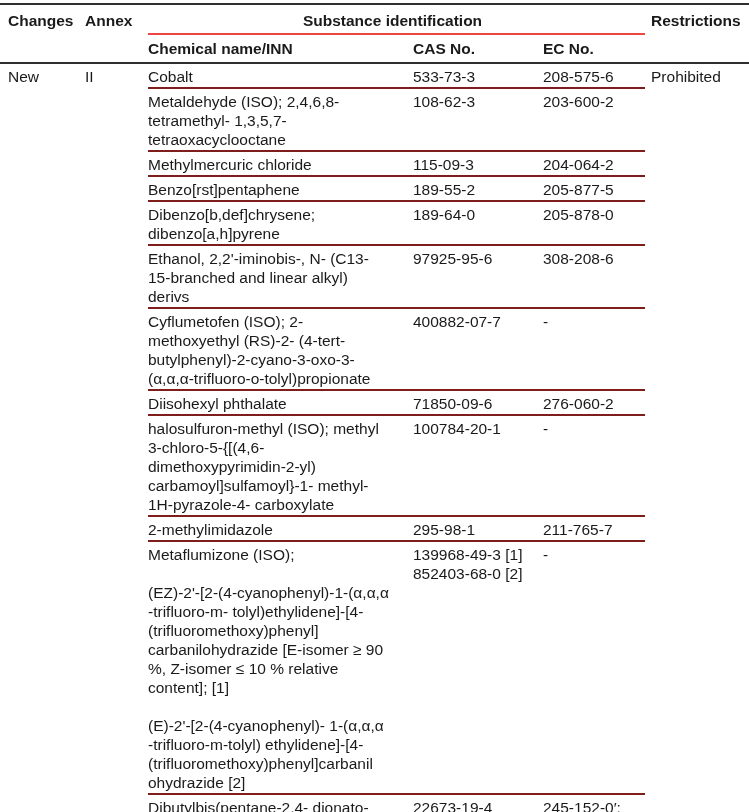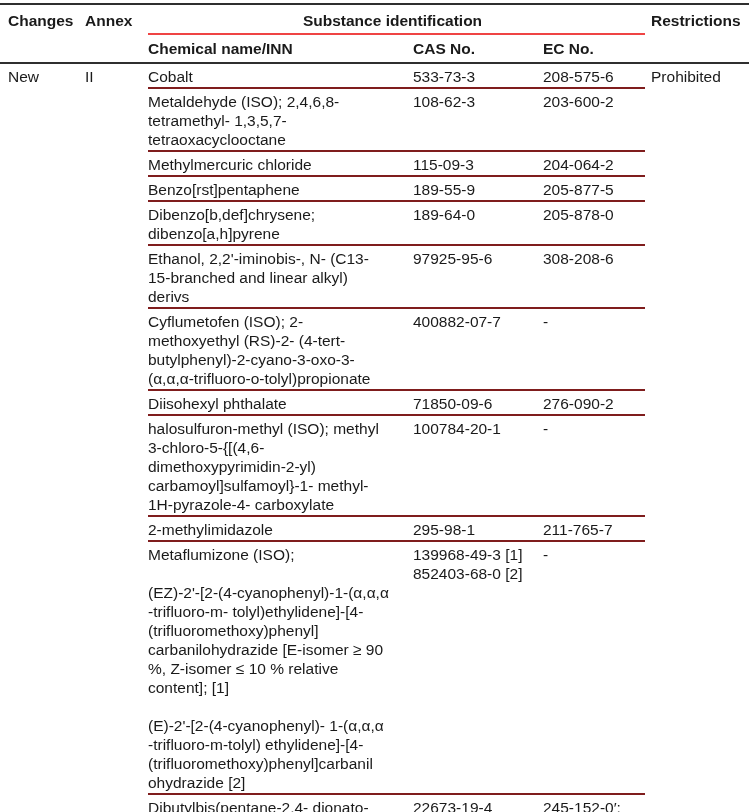--- a/index.html
+++ b/index.html
@@ -99,21 +99,21 @@
         <td class="sub">108-62-3</td>
         <td class="sub">203-600-2</td>
       </tr>
       <tr class="data">
         <td class="sub">Methylmercuric chloride</td>
         <td class="sub">115-09-3</td>
         <td class="sub">204-064-2</td>
       </tr>
       <tr class="data">
         <td class="sub">Benzo[rst]pentaphene</td>
-        <td class="sub">189-55-9</td>
+        <td class="sub">189-55-2</td>
         <td class="sub">205-877-5</td>
       </tr>
       <tr class="data">
         <td class="sub">Dibenzo[b,def]chrysene;
 dibenzo[a,h]pyrene</td>
         <td class="sub">189-64-0</td>
         <td class="sub">205-878-0</td>
       </tr>
       <tr class="data">
         <td class="sub">Ethanol, 2,2'-iminobis-, N- (C13-
@@ -126,21 +126,21 @@
         <td class="sub">Cyflumetofen (ISO); 2-
 methoxyethyl (RS)-2- (4-tert-
 butylphenyl)-2-cyano-3-oxo-3-
 (α,α,α-trifluoro-o-tolyl)propionate</td>
         <td class="sub">400882-07-7</td>
         <td class="sub">-</td>
       </tr>
       <tr class="data">
         <td class="sub">Diisohexyl phthalate</td>
         <td class="sub">71850-09-6</td>
-        <td class="sub">276-090-2</td>
+        <td class="sub">276-060-2</td>
       </tr>
       <tr class="data">
         <td class="sub">halosulfuron-methyl (ISO); methyl
 3-chloro-5-{[(4,6-
 dimethoxypyrimidin-2-yl)
 carbamoyl]sulfamoyl}-1- methyl-
 1H-pyrazole-4- carboxylate</td>
         <td class="sub">100784-20-1</td>
         <td class="sub">-</td>
       </tr>

